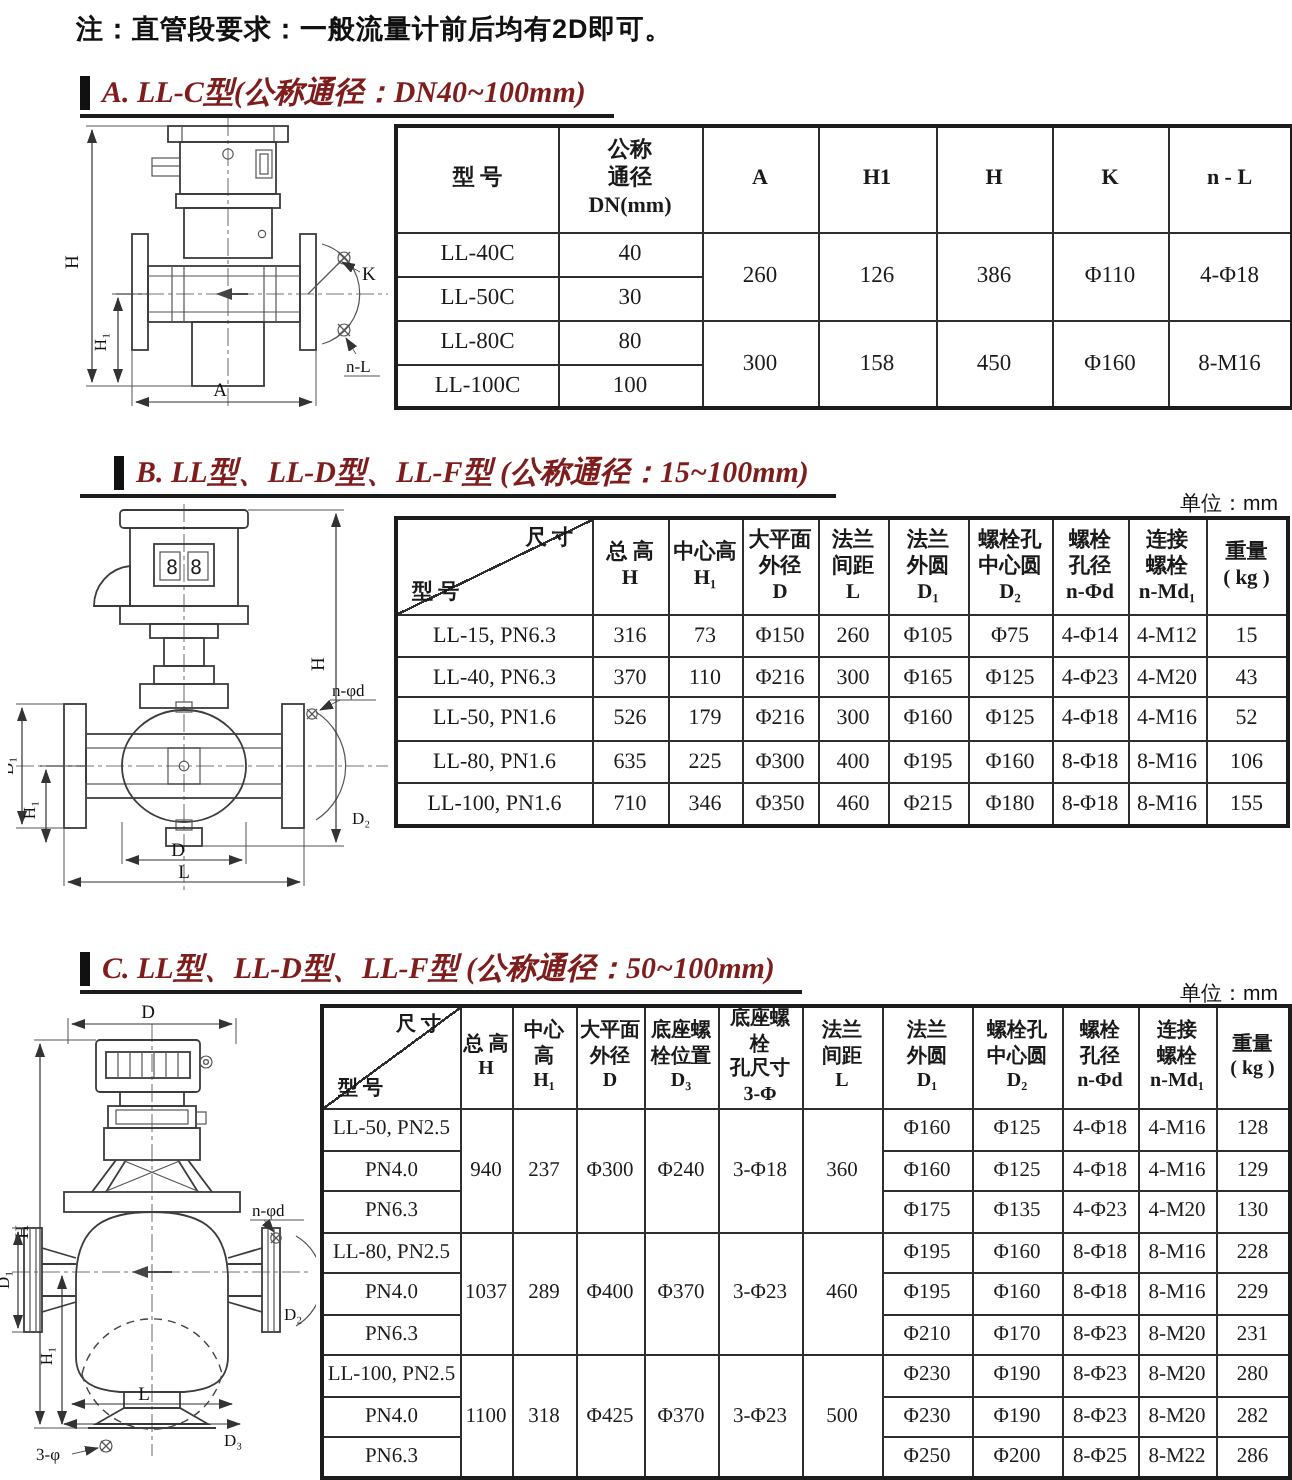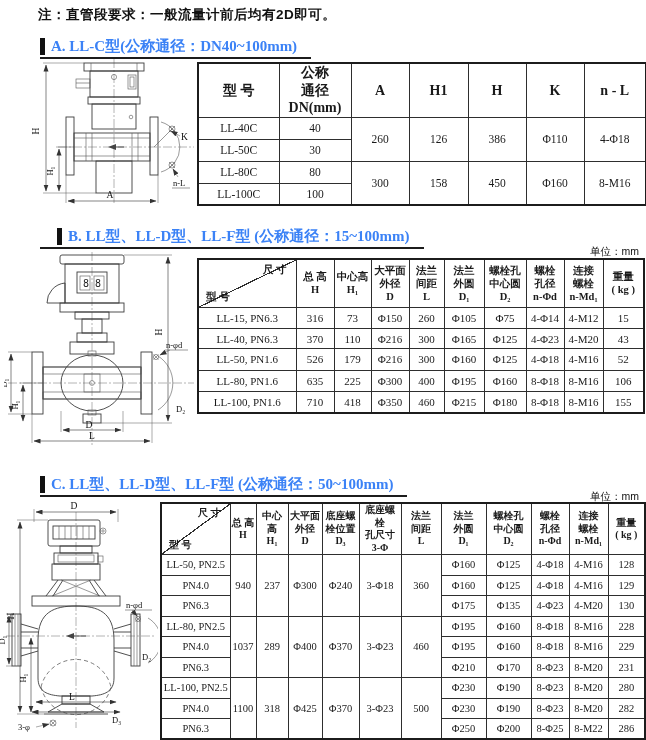--- a/index.html
+++ b/index.html
@@ -4,29 +4,29 @@
 <style>
   html,body{margin:0;padding:0;background:#fff;}
   #page{position:relative;width:646px;height:740px;background:#fff;overflow:hidden;
         font-family:"Liberation Serif","DejaVu Serif",serif;color:#1a1a1a;}
   .abs{position:absolute;}
   .note{left:38px;top:6px;font-family:"Liberation Sans","DejaVu Sans",sans-serif;
         font-weight:bold;font-size:13.5px;letter-spacing:.5px;color:#111;}
   .sec-head{display:flex;align-items:center;gap:6px;border-bottom:2px solid #1c1c1c;
             padding:0 14px 1px 0;}
   .sec-bar{width:5px;height:17px;background:#111;}
-  .sec-title{font-size:15px;font-weight:bold;color:#3b82f6;white-space:nowrap;}
+  .sec-title{font-size:15px;font-weight:bold;color:#7f1d1d;white-space:nowrap;font-style:italic;}
   .unit{font-size:10.5px;font-weight:normal;font-family:"Liberation Sans",sans-serif;color:#111;}
   table.t{border-collapse:collapse;table-layout:fixed;}
   table.t th,table.t td{border:1px solid #2e2e2e;text-align:center;vertical-align:middle;
       padding:0 1px;overflow:hidden;}
   table.t{border:2px solid #1c1c1c;}
   table.t th{white-space:pre-line;font-weight:bold;line-height:1.25;
       font-family:"Liberation Serif",serif;}
-  .tA th{font-size:14px;} .tA td{font-size:11.5px;}
+  .tA th{font-size:11px;} .tA td{font-size:11.5px;}
   .tB th{font-size:10.5px;} .tB td{font-size:11px;}
   .tC th{font-size:10px;} .tC td{font-size:10.5px;}
   td.ml{text-align:left;padding-left:7px;}
   td.mr{text-align:right;padding-right:7px;}
   th.corner{position:relative;padding:0;
     background:linear-gradient(to bottom right,transparent calc(50% - .6px),
       #2e2e2e calc(50% - .6px),#2e2e2e calc(50% + .6px),transparent calc(50% + .6px));}
   th.corner .c-top{position:absolute;top:3px;right:9px;}
   th.corner .c-bot{position:absolute;bottom:3px;left:7px;}
   svg .ln{stroke:#3c3c3c;stroke-width:.9;fill:none;}
@@ -325,21 +325,21 @@
       <td>400</td>
       <td>Φ195</td>
       <td>Φ160</td>
       <td>8-Φ18</td>
       <td>8-M16</td>
       <td>106</td>
     </tr>
     <tr style="height:21.5px">
       <td class="ml">LL-100, PN1.6</td>
       <td>710</td>
-      <td>418</td>
+      <td>346</td>
       <td>Φ350</td>
       <td>460</td>
       <td>Φ215</td>
       <td>Φ180</td>
       <td>8-Φ18</td>
       <td>8-M16</td>
       <td>155</td>
     </tr>
   </tbody>
     </table>

